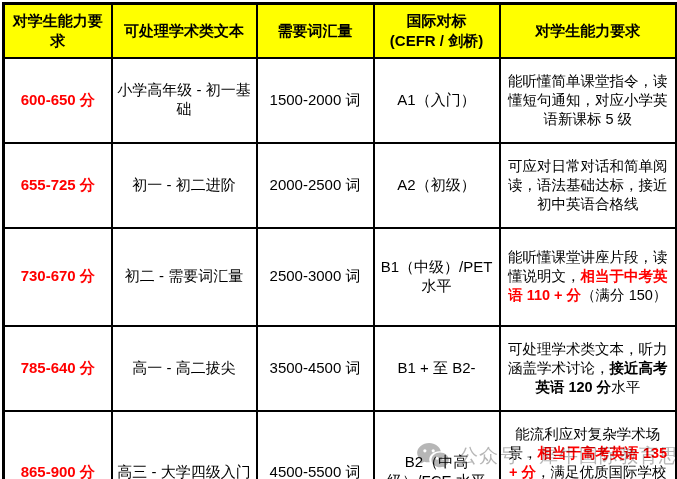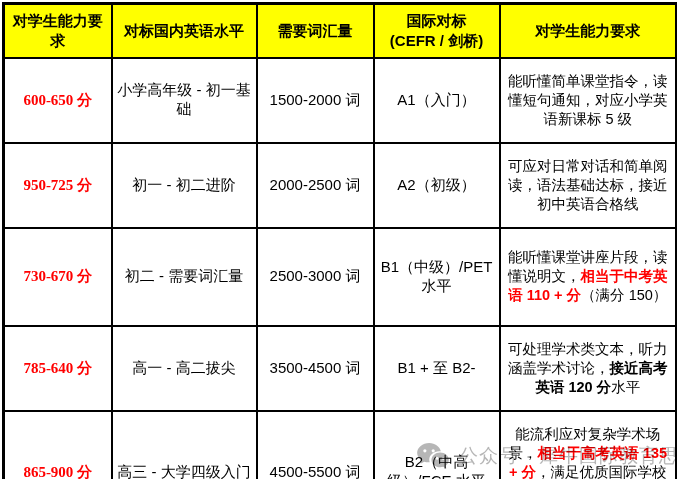--- a/index.html
+++ b/index.html
@@ -28,21 +28,20 @@
   }
   thead th {
     background: #FFFF00;
     font-weight: bold;
     height: 54px;
     line-height: 1.3;
   }
   td.score-cell {
     color: #FF0000;
     font-weight: bold;
-    font-family: Liberation Serif, serif;
   }
   td.req-cell {
     text-align: center;
     font-size: 14.5px;
     line-height: 19px;
     padding: 13px 5px;
   }
   td.req-cell .b { font-weight: bold; }
   td.req-cell .r { color: #FF0000; font-weight: bold; }
   tr.row-1 { height: 55px; }
@@ -72,39 +71,39 @@
   <colgroup>
     <col style="width:108px">
     <col style="width:145px">
     <col style="width:117px">
     <col style="width:126px">
     <col style="width:177px">
   </colgroup>
   <thead>
     <tr>
       <th>对学生能力要求</th>
-      <th>对标国内英语水平</th>
+      <th>可处理学术类文本</th>
       <th>需要词汇量</th>
       <th>
         <span style="display:block">国际对标</span>
         <span style="display:block">(CEFR / 剑桥)</span>
       </th>
       <th>对学生能力要求</th>
     </tr>
   </thead>
   <tbody>
     <tr class="row-1">
       <td class="score-cell">600-650 分</td>
       <td>小学高年级 - 初一基础</td>
       <td>1500-2000 词</td>
       <td>A1（入门）</td>
       <td class="req-cell"><span>能听懂简单课堂指令，读懂短句通知，对应小学英语新课标 5 级</span></td>
     </tr>
     <tr class="row-2">
-      <td class="score-cell">950-725 分</td>
+      <td class="score-cell">655-725 分</td>
       <td>初一 - 初二进阶</td>
       <td>2000-2500 词</td>
       <td>A2（初级）</td>
       <td class="req-cell"><span>可应对日常对话和简单阅读，语法基础达标，接近初中英语合格线</span></td>
     </tr>
     <tr class="row-3">
       <td class="score-cell">730-670 分</td>
       <td>初二 - 需要词汇量</td>
       <td>2500-3000 词</td>
       <td>B1（中级）/PET 水平</td>

